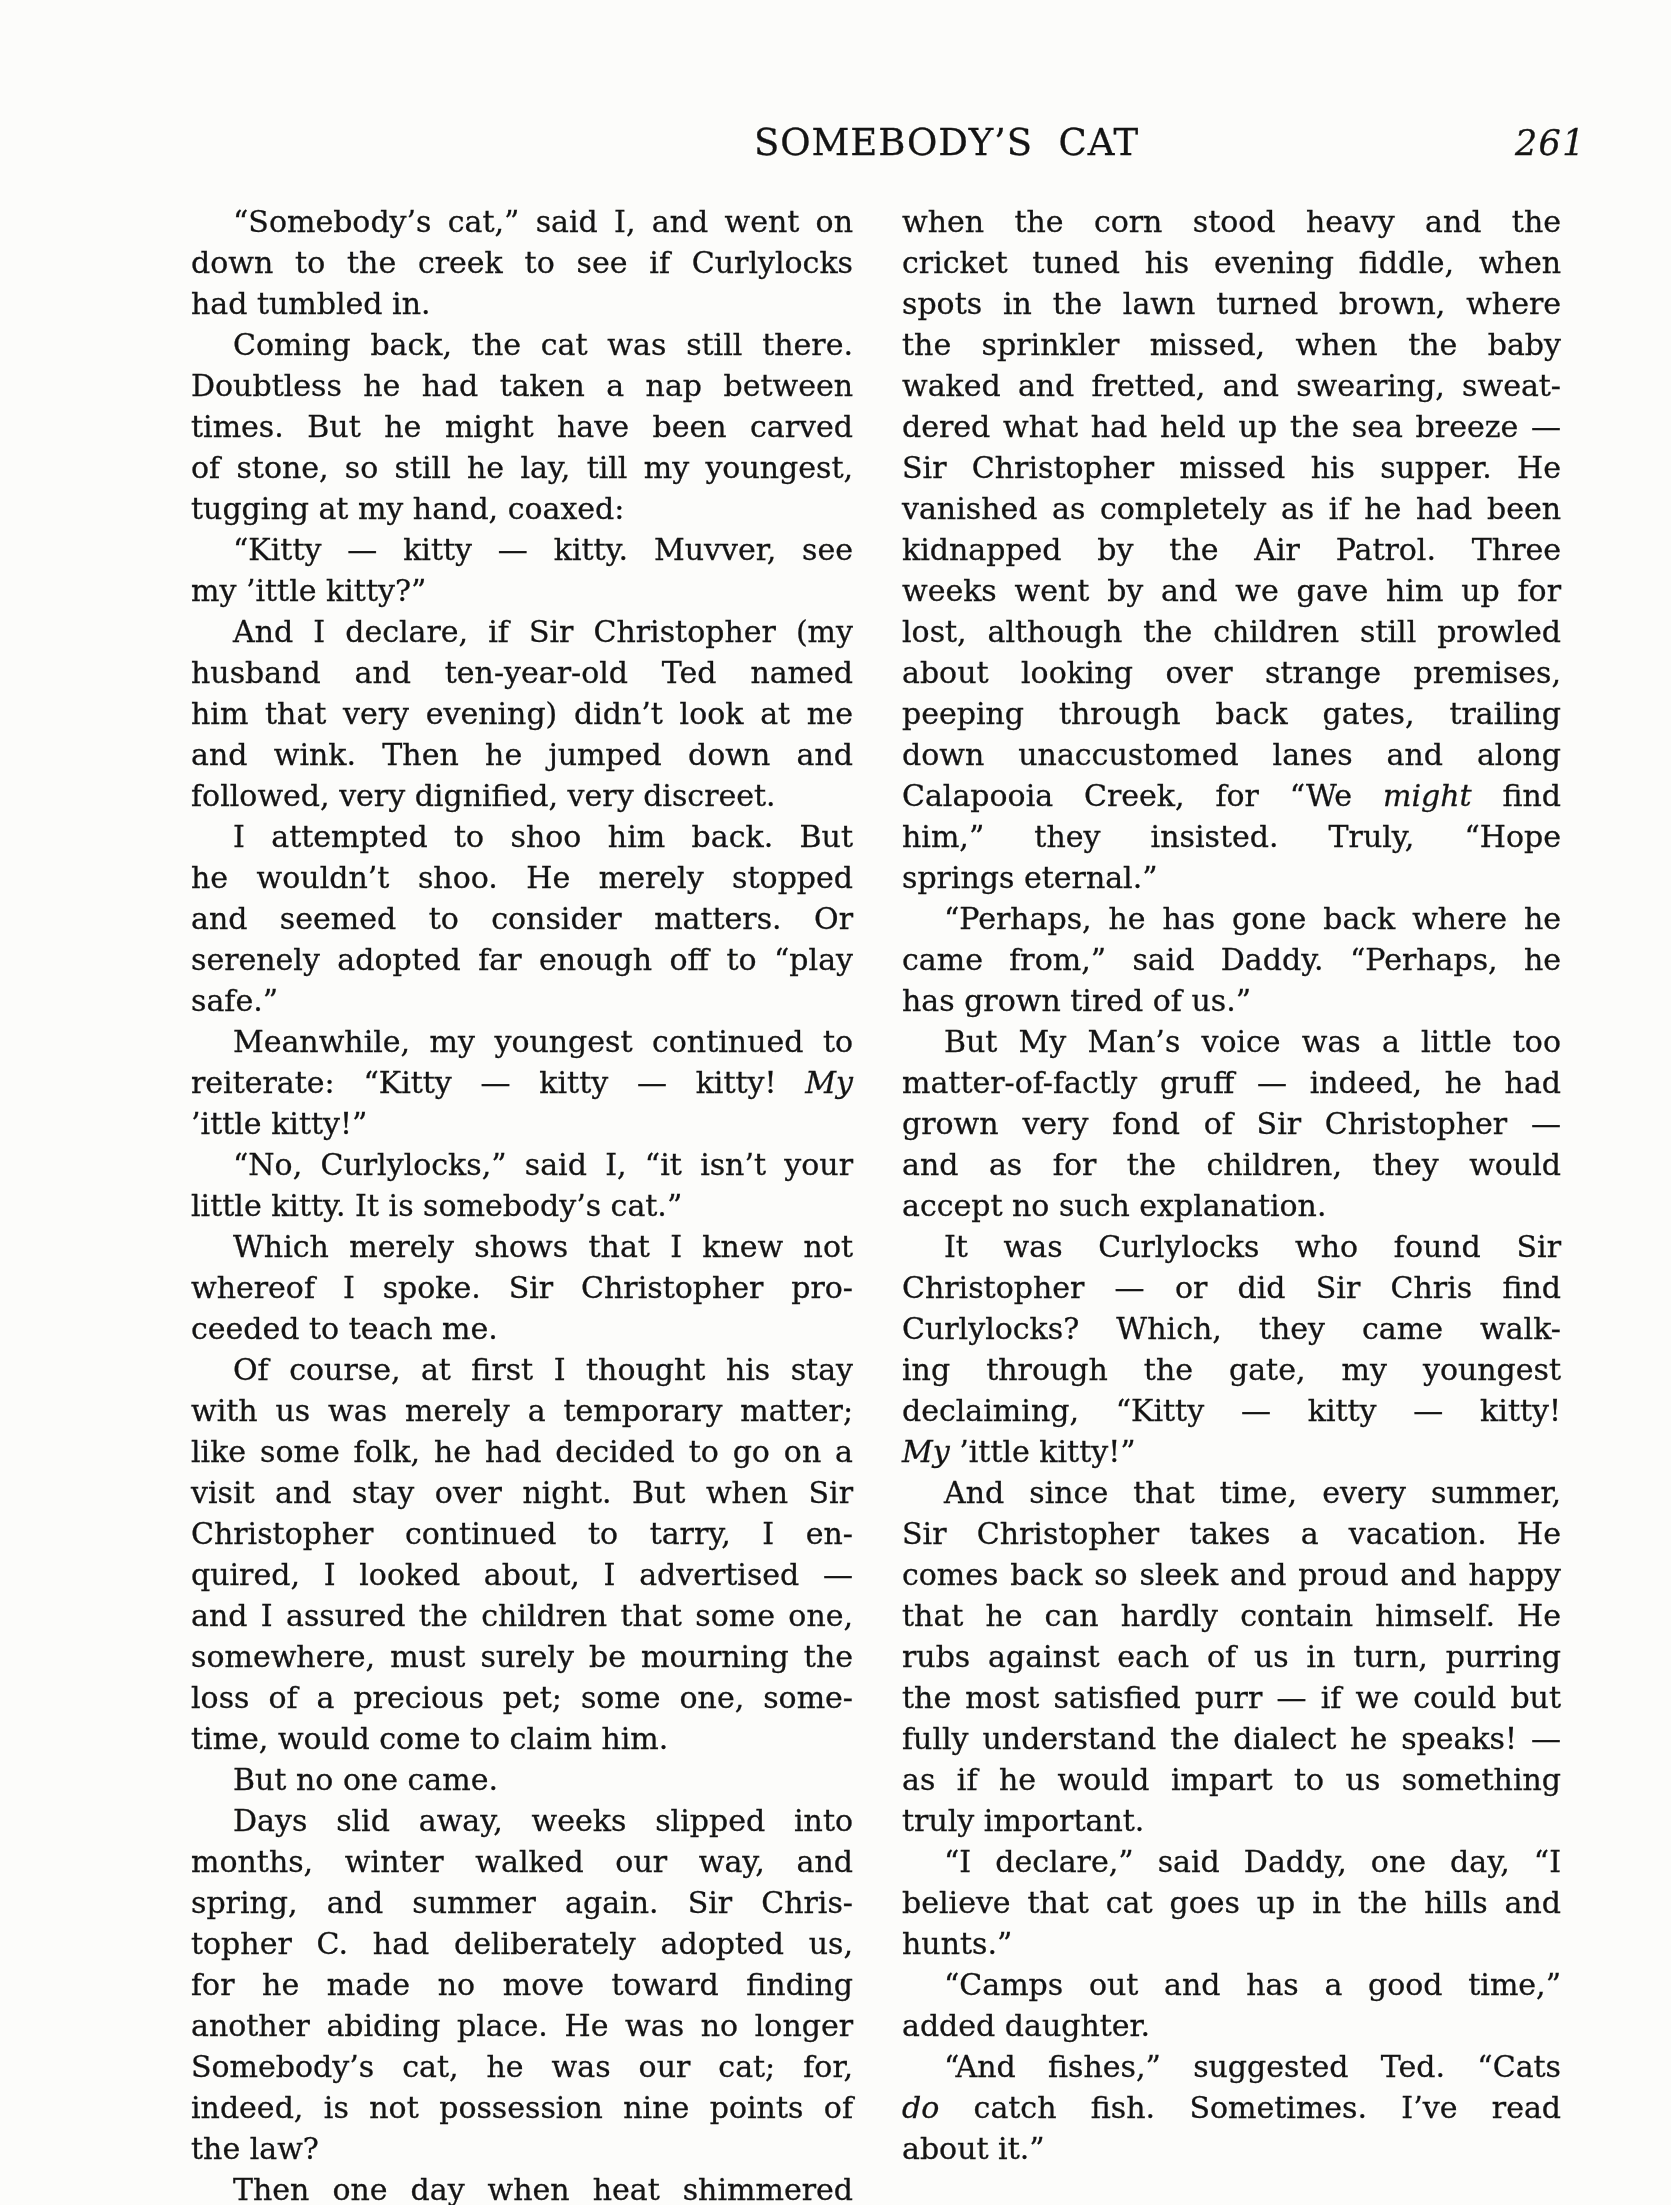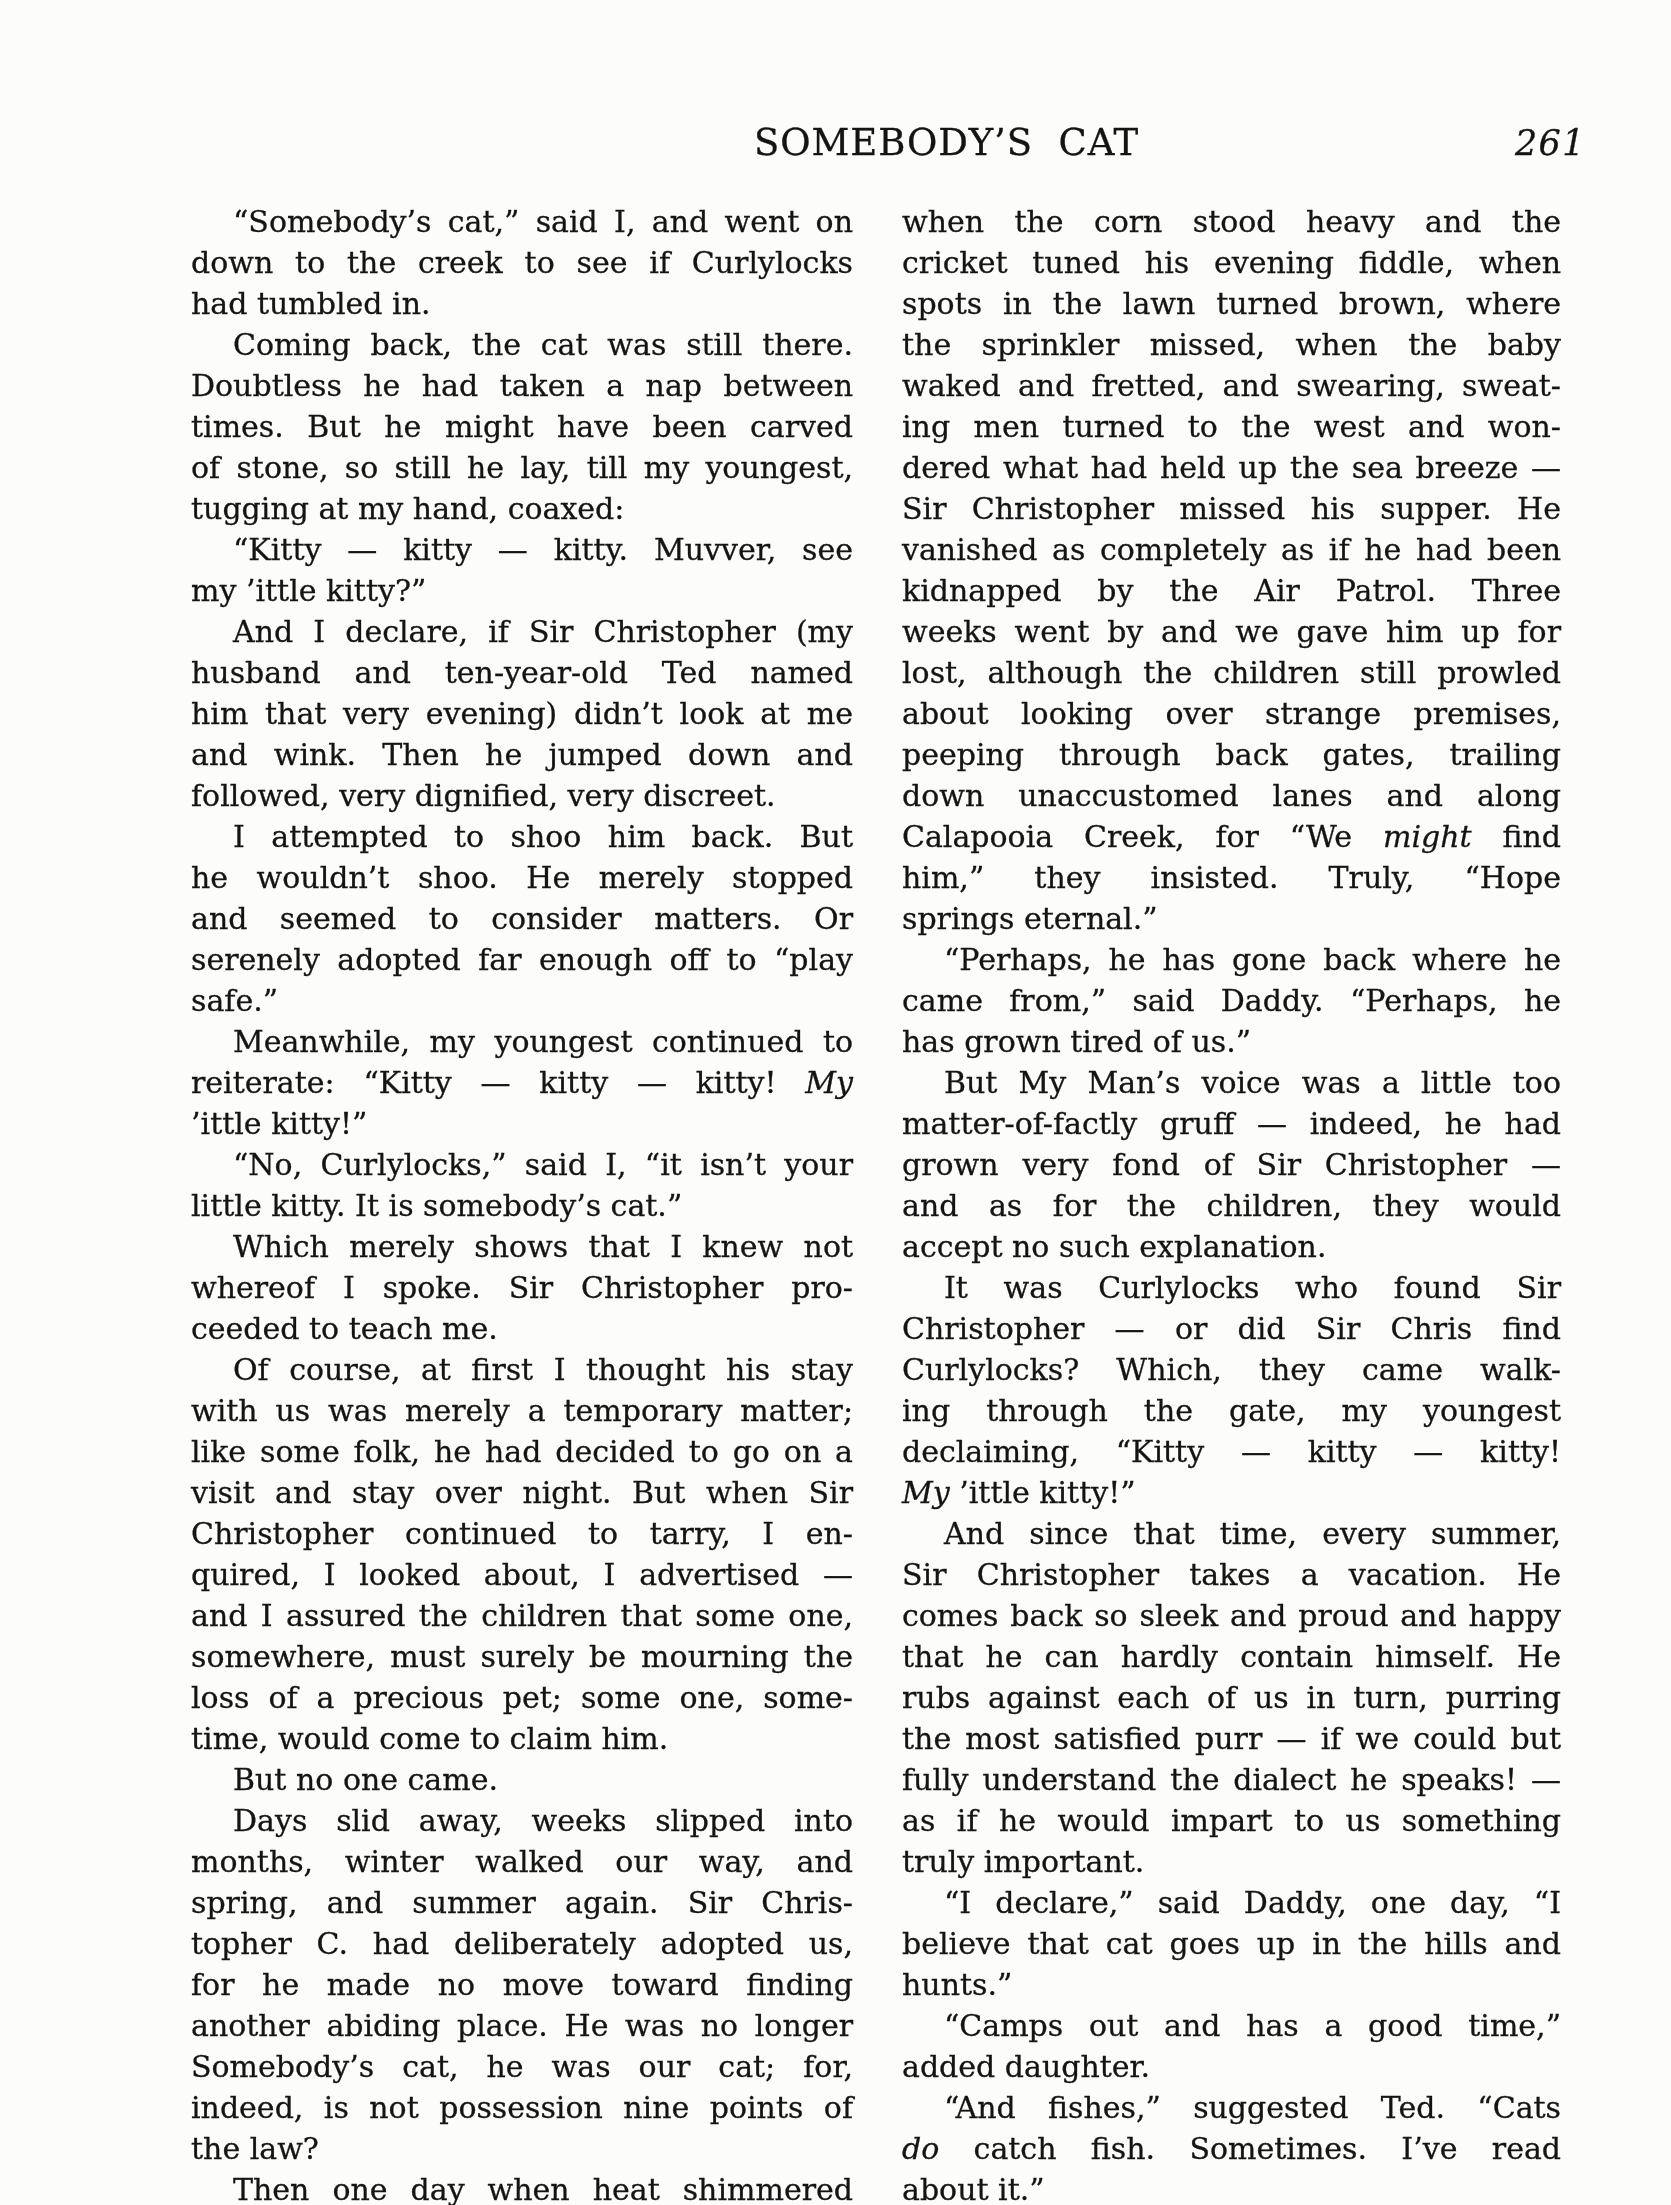--- a/index.html
+++ b/index.html
@@ -131,21 +131,20 @@
         <div class="line indent">Then one day when heat shimmered</div>
       </div>
     </div>
   <div class="column col-right" id="col-right">
       <div class="paragraph">
         <div class="line">when the corn stood heavy and the</div>
         <div class="line">cricket tuned his evening fiddle, when</div>
         <div class="line">spots in the lawn turned brown, where</div>
         <div class="line">the sprinkler missed, when the baby</div>
         <div class="line">waked and fretted, and swearing, sweat-</div>
-        <div class="line">ing men turned to the west and won-</div>
         <div class="line">dered what had held up the sea breeze —</div>
         <div class="line">Sir Christopher missed his supper.  He</div>
         <div class="line">vanished as completely as if he had been</div>
         <div class="line">kidnapped by the Air Patrol.  Three</div>
         <div class="line">weeks went by and we gave him up for</div>
         <div class="line">lost, although the children still prowled</div>
         <div class="line">about looking over strange premises,</div>
         <div class="line">peeping through back gates, trailing</div>
         <div class="line">down unaccustomed lanes and along</div>
         <div class="line">Calapooia Creek, for “We <i>might</i> find</div>

